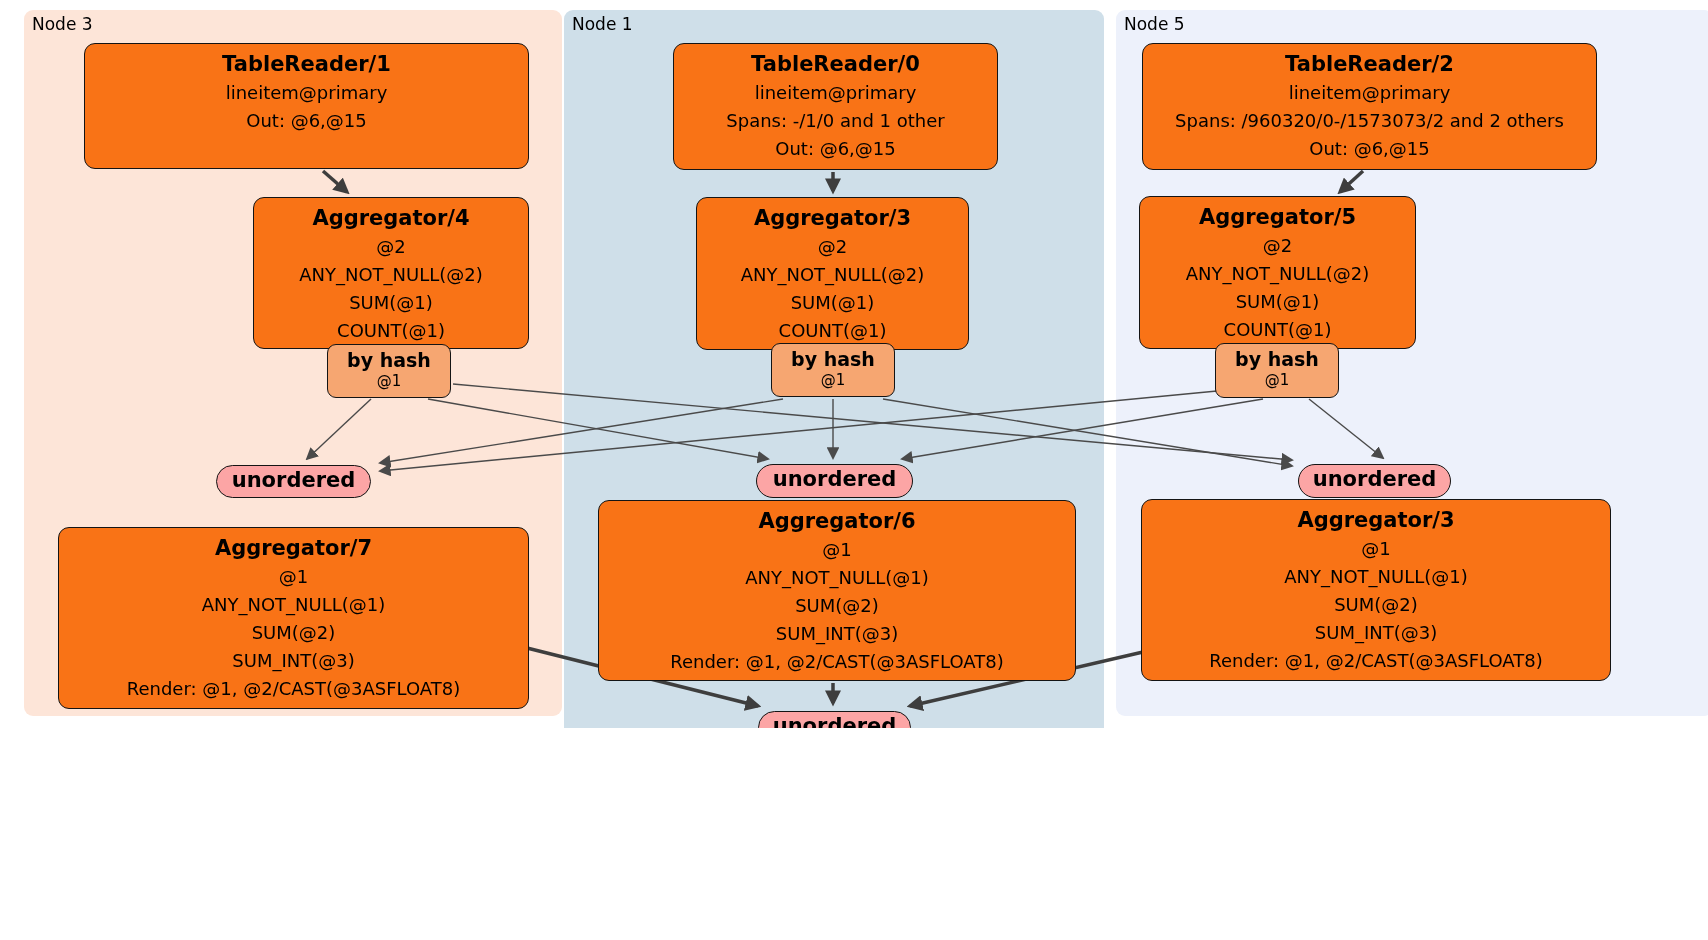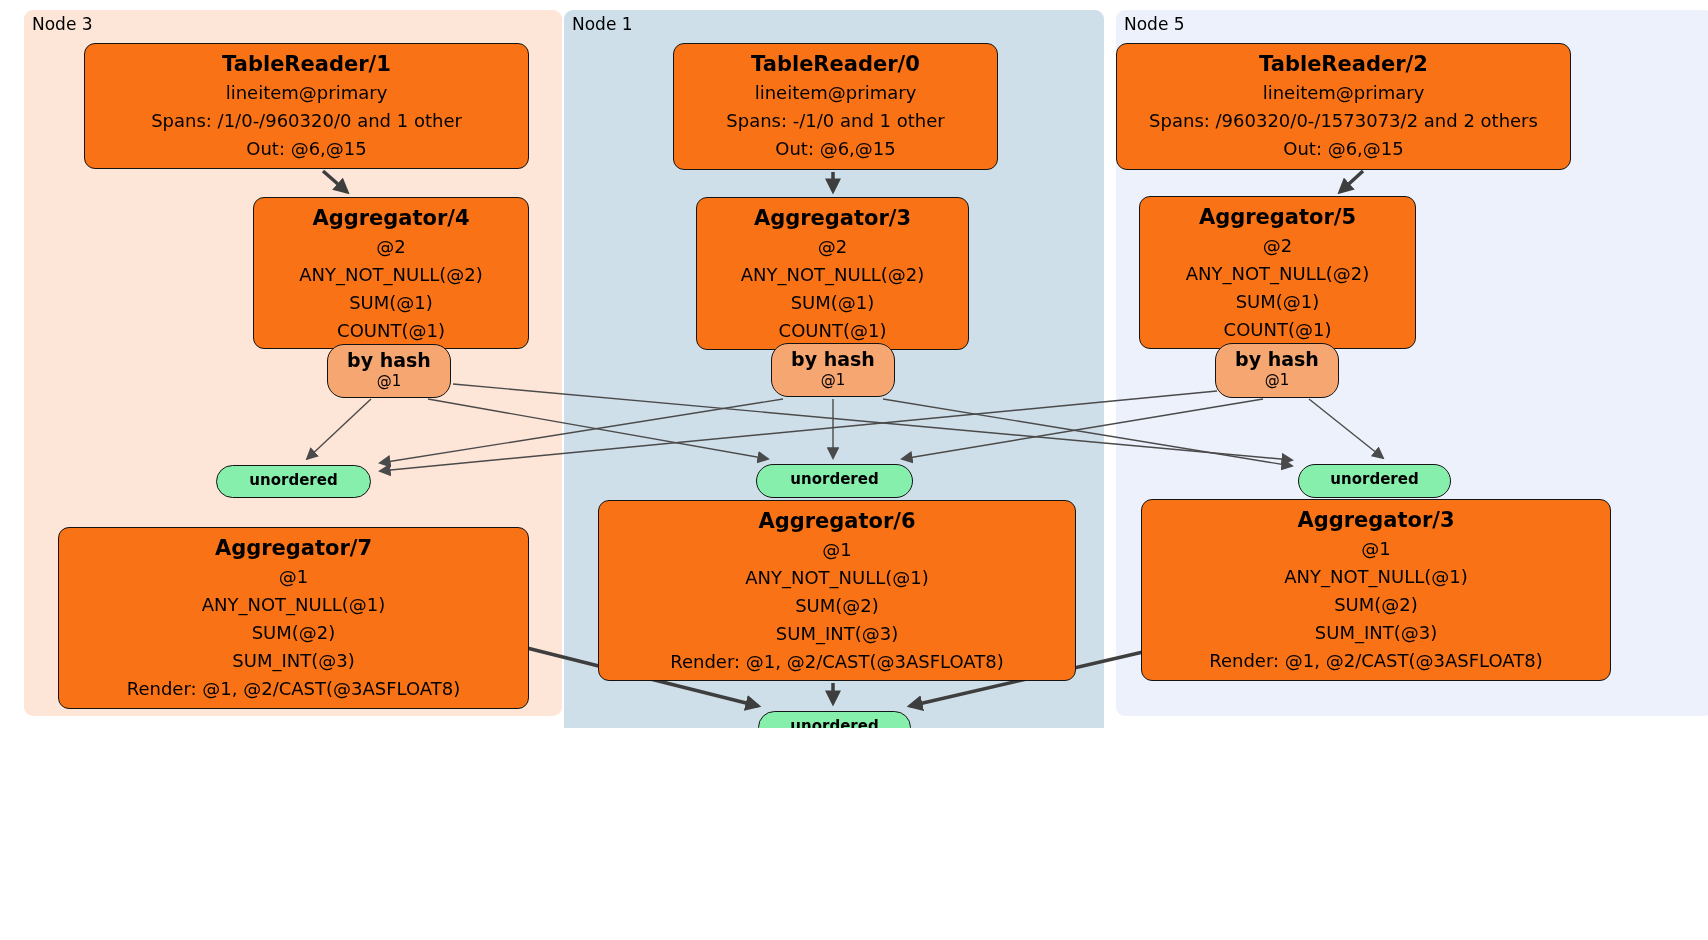--- a/index.html
+++ b/index.html
@@ -13,28 +13,28 @@
   .panel.node1{background:#cfdfe9;}
   .panel.node2{background:#edf1fb;}
   svg.edges{position:absolute;left:0;top:0;z-index:2;}
   .node{position:absolute;z-index:3;box-sizing:border-box;text-align:center;}
   .box{
     background:#f97316;border:1.5px solid #141414;border-radius:11px;
     font-size:18px;line-height:28px;padding-top:6px;
   }
   .box-title{font-weight:bold;font-size:21px;line-height:29px;}
   .router{
-    background:#f6a671;border:1.5px solid #141414;border-radius:17px;z-index:4;
+    background:#f6a671;border:1.5px solid #141414;border-radius:9px;z-index:4;
     padding-top:3px;
   }
   .router-label{font-weight:bold;font-size:19px;line-height:24px;}
   .router-key{font-size:15px;line-height:18px;}
   .sync{
-    background:#86efac;border:1.5px solid #141414;border-radius:17px;z-index:4;
-    font-weight:bold;font-size:15px;line-height:29px;
+    background:#fca5a5;border:1.5px solid #141414;border-radius:17px;z-index:4;
+    font-weight:bold;font-size:21px;line-height:29px;
   }
   .endbox{
     background:#ffffcf;border:1.5px solid #141414;border-radius:9px;
     font-weight:bold;font-size:22px;line-height:38px;
   }
 </style>
 </head>
 <body>
 
 <div class="canvas">
@@ -76,30 +76,29 @@
       <path d="M511,648 L742,706" marker-end="url(#ah-thick)"></path>
       <path d="M817,683 L817,703" marker-end="url(#ah-thick)"></path>
       <path d="M1127,652 L894,706" marker-end="url(#ah-thick)"></path>
       <path d="M818,789 L818,847" marker-end="url(#ah-thick)"></path>
     </g>
   </svg>
 
   <div class="node box" style="left:68px;top:43px;width:445px;height:126px;">
     <div class="box-title">TableReader/1</div>
     <div class="box-line">lineitem@primary</div>
-    <div class="box-line">Spans: /1/0-/960320/0 and 1 other</div>
     <div class="box-line">Out: @6,@15</div>
   </div>
   <div class="node box" style="left:657px;top:43px;width:325px;height:127px;">
     <div class="box-title">TableReader/0</div>
     <div class="box-line">lineitem@primary</div>
     <div class="box-line">Spans: -/1/0 and 1 other</div>
     <div class="box-line">Out: @6,@15</div>
   </div>
-  <div class="node box" style="left:1100px;top:43px;width:455px;height:127px;">
+  <div class="node box" style="left:1126px;top:43px;width:455px;height:127px;">
     <div class="box-title">TableReader/2</div>
     <div class="box-line">lineitem@primary</div>
     <div class="box-line">Spans: /960320/0-/1573073/2 and 2 others</div>
     <div class="box-line">Out: @6,@15</div>
   </div>
 
   <div class="node box" style="left:237px;top:197px;width:276px;height:152px;">
     <div class="box-title">Aggregator/4</div>
     <div class="box-line">@2</div>
     <div class="box-line">ANY_NOT_NULL(@2)</div>

